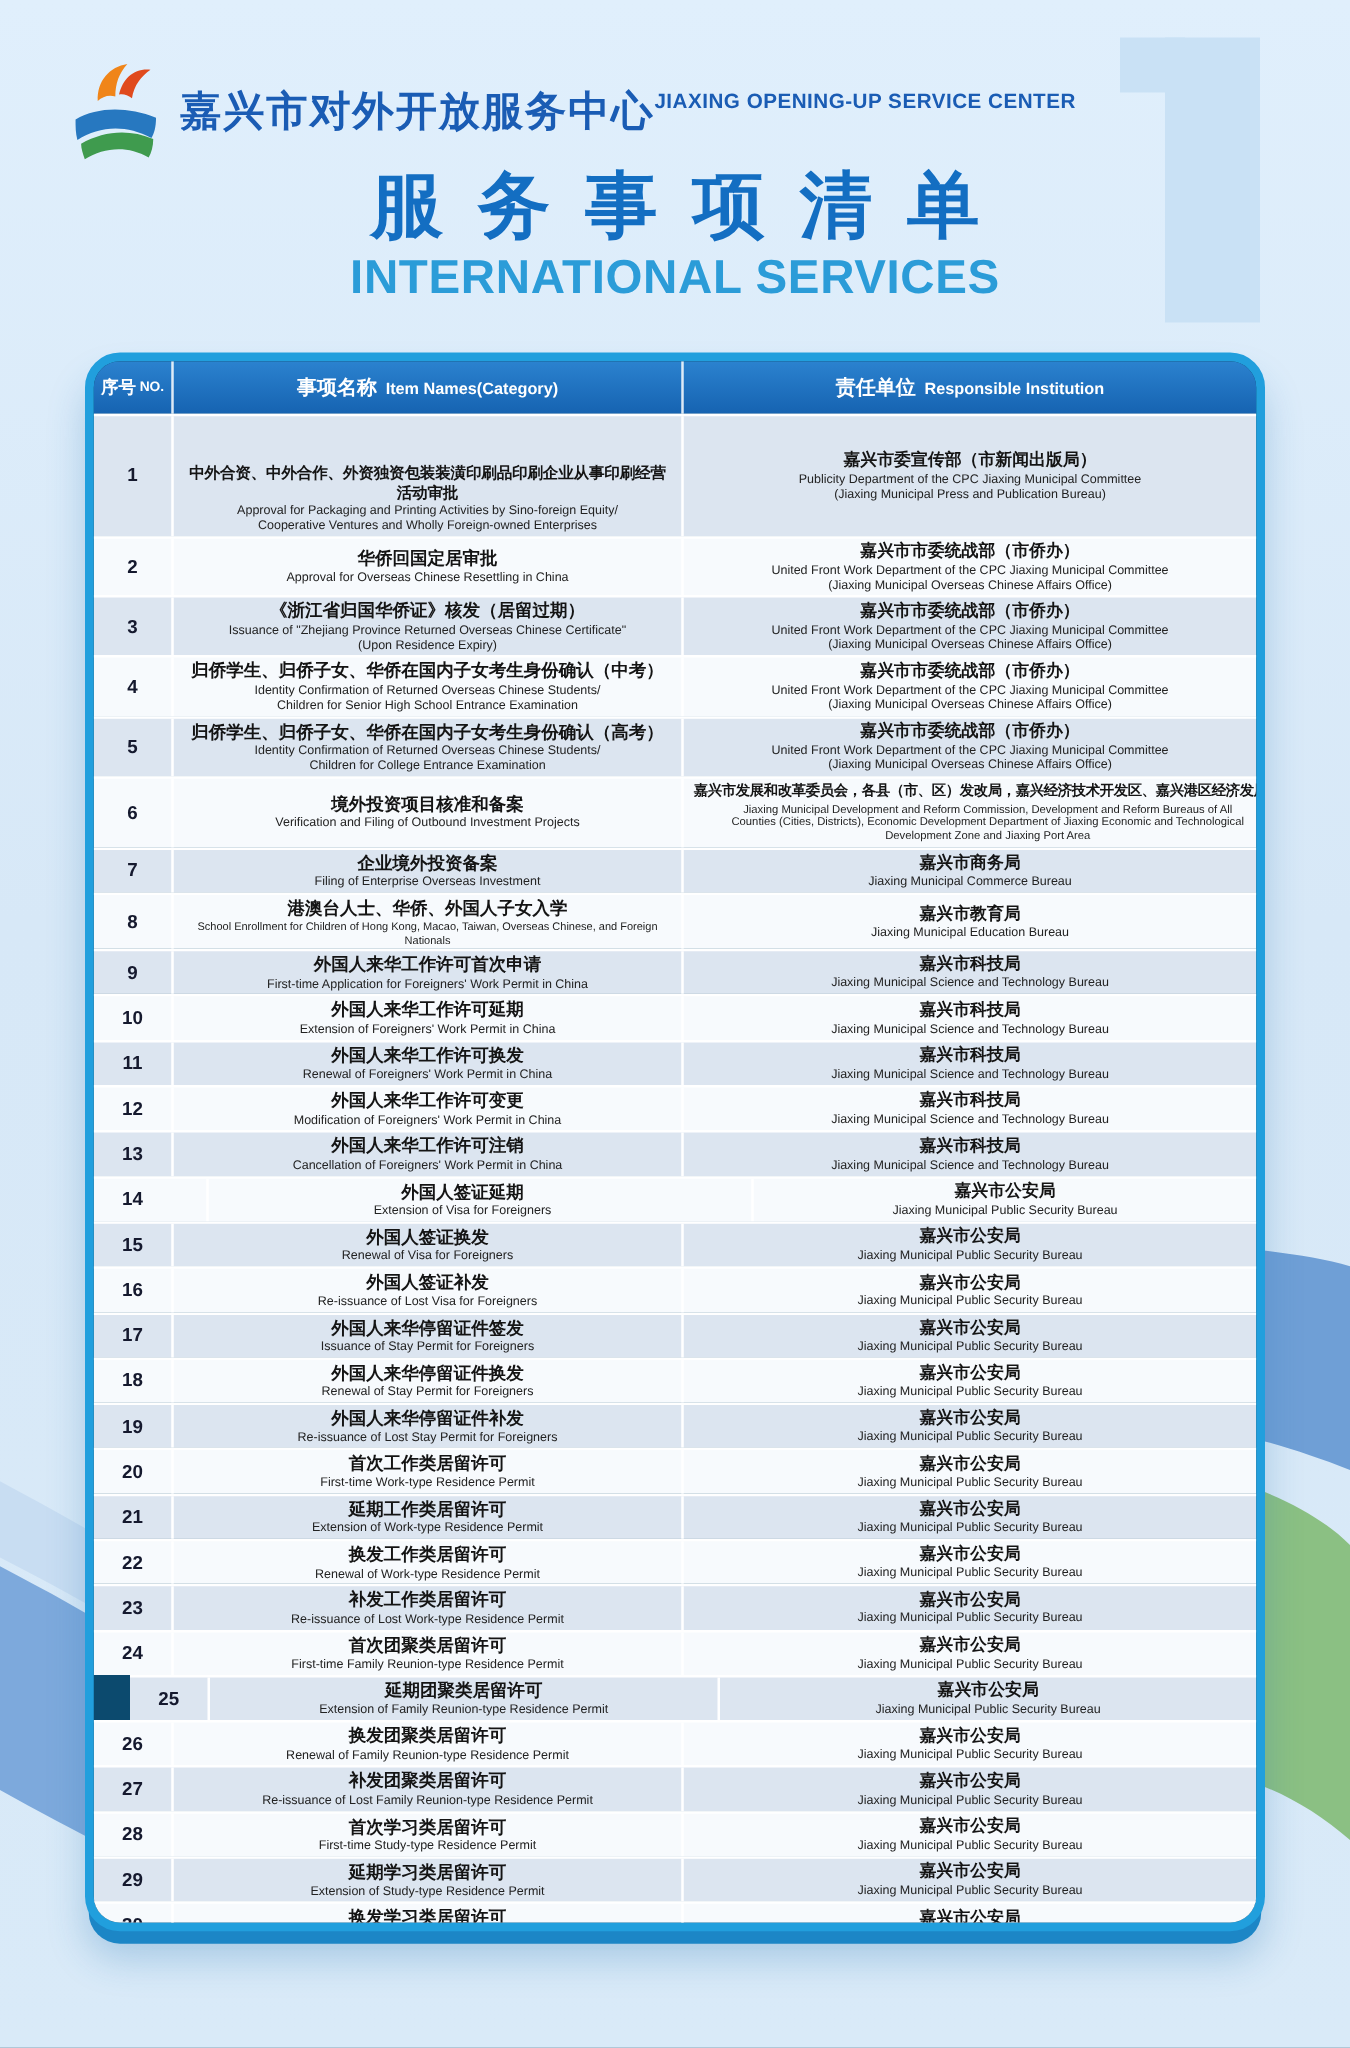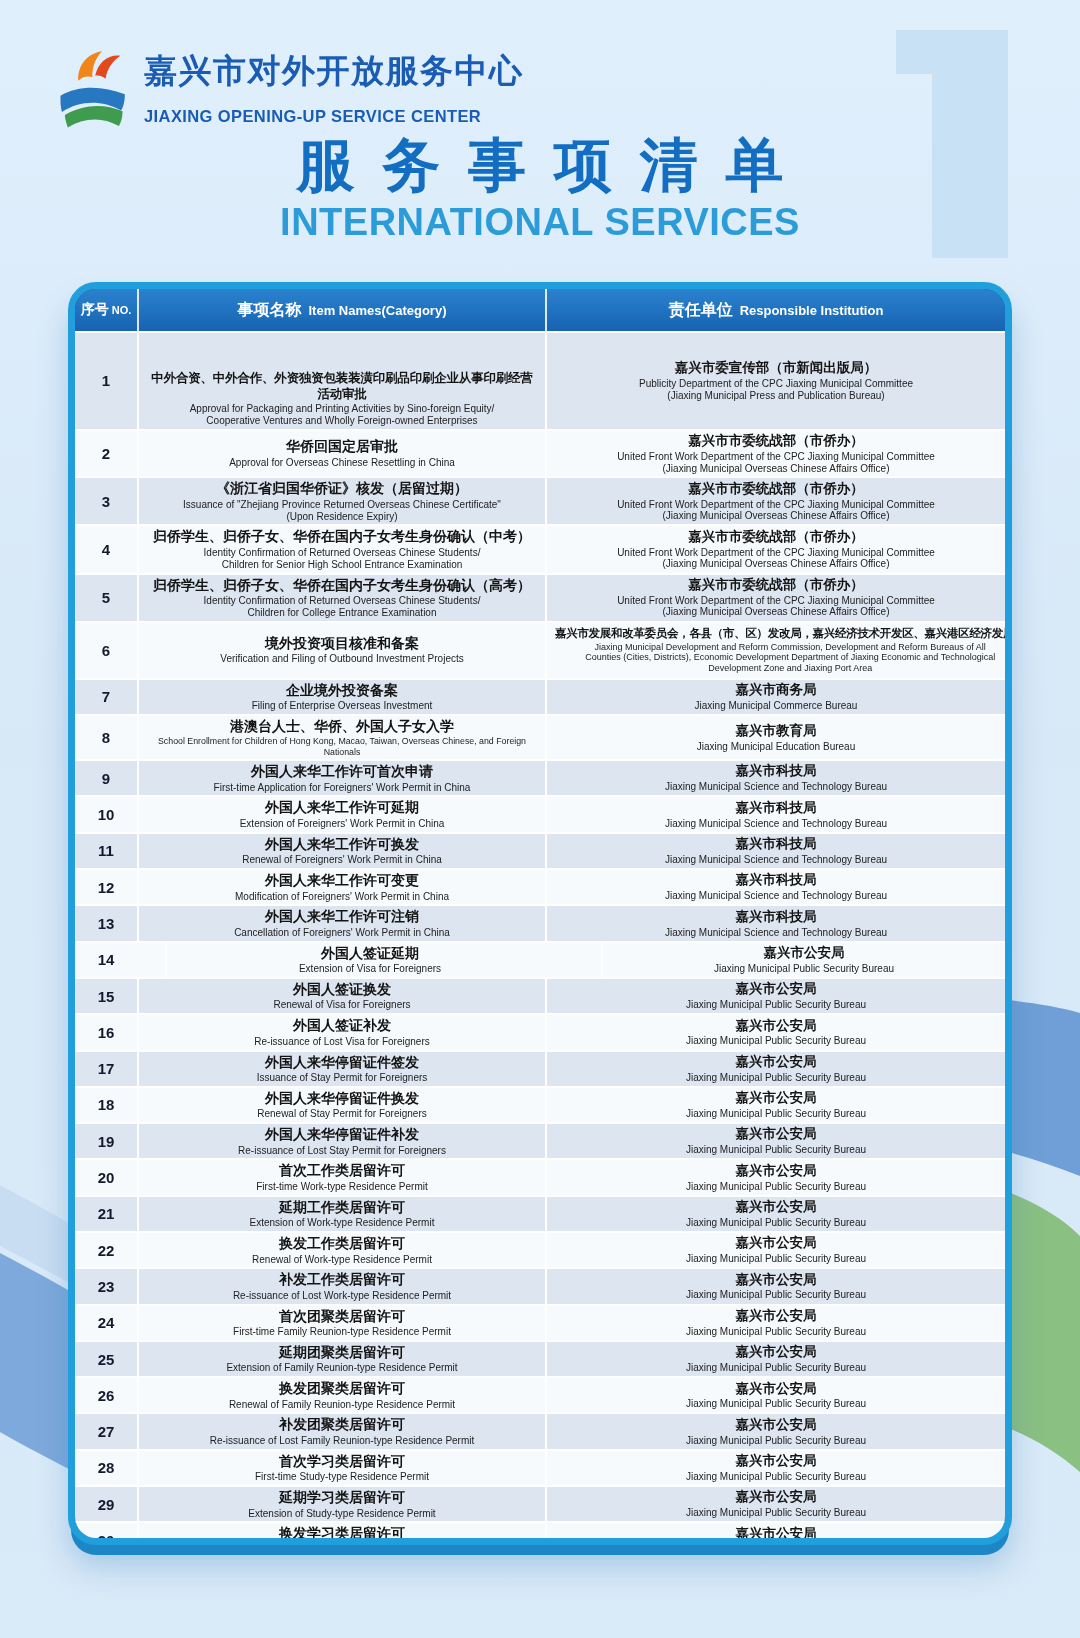--- a/index.html
+++ b/index.html
@@ -9,23 +9,23 @@
     background:linear-gradient(180deg,#e0effc 0%,#d7e8f7 45%,#d9eaf8 100%);
   }
   
   .bg-svg{position:absolute;left:0;top:0;z-index:0;}
   
   .watermark{position:absolute;right:72px;top:30px;width:112px;height:228px;z-index:0;}
   .watermark .flag{position:absolute;left:0;top:0;width:52px;height:44px;background:#c9e1f5;}
   .watermark .stem{position:absolute;right:0;top:0;width:76px;height:228px;background:#c9e1f5;}
   
   .org{position:absolute;left:56px;top:48px;display:flex;align-items:center;gap:14px;z-index:2;}
-  .org-text{display:flex;flex-direction:column;}
+  .org-text{display:flex;flex-direction:row;}
   .org-zh{font-size:33px;font-weight:bold;color:#1a5cb4;letter-spacing:1.5px;line-height:1.15;}
-  .org-en{font-size:16.5px;font-weight:bold;color:#1a5cb4;letter-spacing:.4px;margin-top:18px;}
+  .org-en{font-size:16.5px;font-weight:bold;color:#1a5cb4;letter-spacing:.4px;margin-top:2px;}
   
   .title-block{position:absolute;left:0;top:132px;width:100%;text-align:center;z-index:2;}
   .title-zh{font-size:58px;font-weight:bold;color:#136ec2;letter-spacing:.48em;padding-left:.48em;line-height:1.15;}
   .title-en{font-size:38px;font-weight:bold;color:#2b9cd8;letter-spacing:.5px;margin-top:2px;}
   
   .card{
     position:absolute;left:68px;top:282px;width:944px;height:1263px;z-index:2;
     box-sizing:border-box;border:7px solid #219fdd;border-radius:28px;background:#0c4a6e;
     box-shadow:0 13px 0 -3px #1c86c6,0 22px 30px rgba(40,120,180,.28);
     overflow:hidden;display:flex;flex-direction:column;
@@ -424,21 +424,21 @@
         </div>
         <div class="cell col-item item">
           <div class="zh">首次团聚类居留许可</div>
           <div class="en">First-time Family Reunion-type Residence Permit</div>
         </div>
         <div class="cell col-inst inst">
           <div class="zh">嘉兴市公安局</div>
           <div class="en">Jiaxing Municipal Public Security Bureau</div>
         </div>
       </div>
-      <div class="t-row shade row-25" style="flex: 1 1 0px;">
+      <div class="t-row shade row-25" style="flex: 1 1 0px; margin-left: 29px;">
         <div class="cell col-no">
           <span class="no-val">25</span>
         </div>
         <div class="cell col-item item">
           <div class="zh">延期团聚类居留许可</div>
           <div class="en">Extension of Family Reunion-type Residence Permit</div>
         </div>
         <div class="cell col-inst inst">
           <div class="zh">嘉兴市公安局</div>
           <div class="en">Jiaxing Municipal Public Security Bureau</div>

